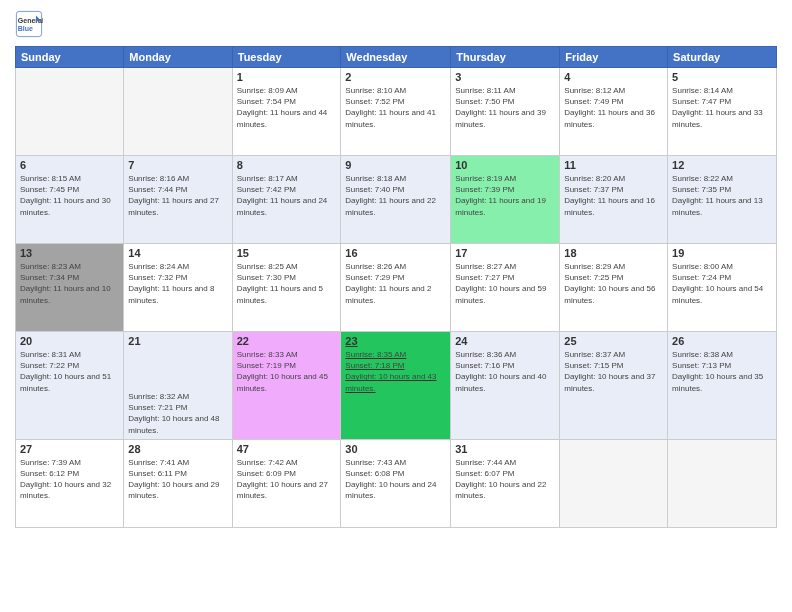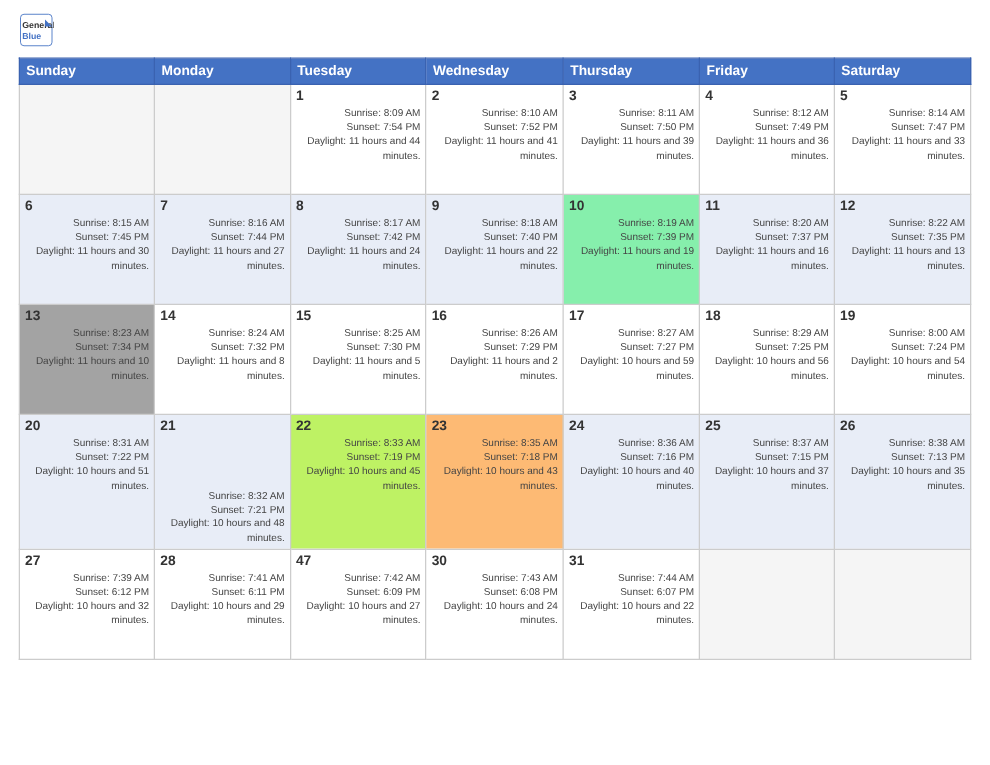--- a/index.html
+++ b/index.html
@@ -72,21 +72,20 @@
       font-size: 11px;
       font-weight: bold;
       color: #333;
       display: block;
       margin-bottom: 2px;
     }
     .day-info {
       font-size: 8px;
       color: #444;
       line-height: 1.4;
-      text-align: right;
     }
     tr:nth-child(odd) td:not(.empty) {
       background: #fff;
     }
     tr:nth-child(even) td:not(.empty) {
       background: #e8edf7;
     }
   </style>
 </head>
 <body>
@@ -252,27 +251,27 @@
             <div class="day-info" style="white-space: pre-line;">Sunrise: 8:31 AM
 Sunset: 7:22 PM
 Daylight: 10 hours and 51 minutes.</div>
           </td>
           <td style="background: rgb(232, 237, 247);">
             <span class="day-number">21</span>
             <div class="day-info" style="white-space: pre-line; margin-top: 44px;">Sunrise: 8:32 AM
 Sunset: 7:21 PM
 Daylight: 10 hours and 48 minutes.</div>
           </td>
-          <td style="background: #bef264; margin-left: 29px;">
+          <td style="background: #f0abfc; margin-left: 29px;">
             <span class="day-number">22</span>
             <div class="day-info" style="white-space: pre-line;">Sunrise: 8:33 AM
 Sunset: 7:19 PM
 Daylight: 10 hours and 45 minutes.</div>
           </td>
-          <td style="background: #fdba74;">
+          <td style="background: #22c55e; text-decoration: underline;">
             <span class="day-number">23</span>
             <div class="day-info" style="white-space: pre-line;">Sunrise: 8:35 AM
 Sunset: 7:18 PM
 Daylight: 10 hours and 43 minutes.</div>
           </td>
           <td style="background: rgb(232, 237, 247);">
             <span class="day-number">24</span>
             <div class="day-info" style="white-space: pre-line;">Sunrise: 8:36 AM
 Sunset: 7:16 PM
 Daylight: 10 hours and 40 minutes.</div>

